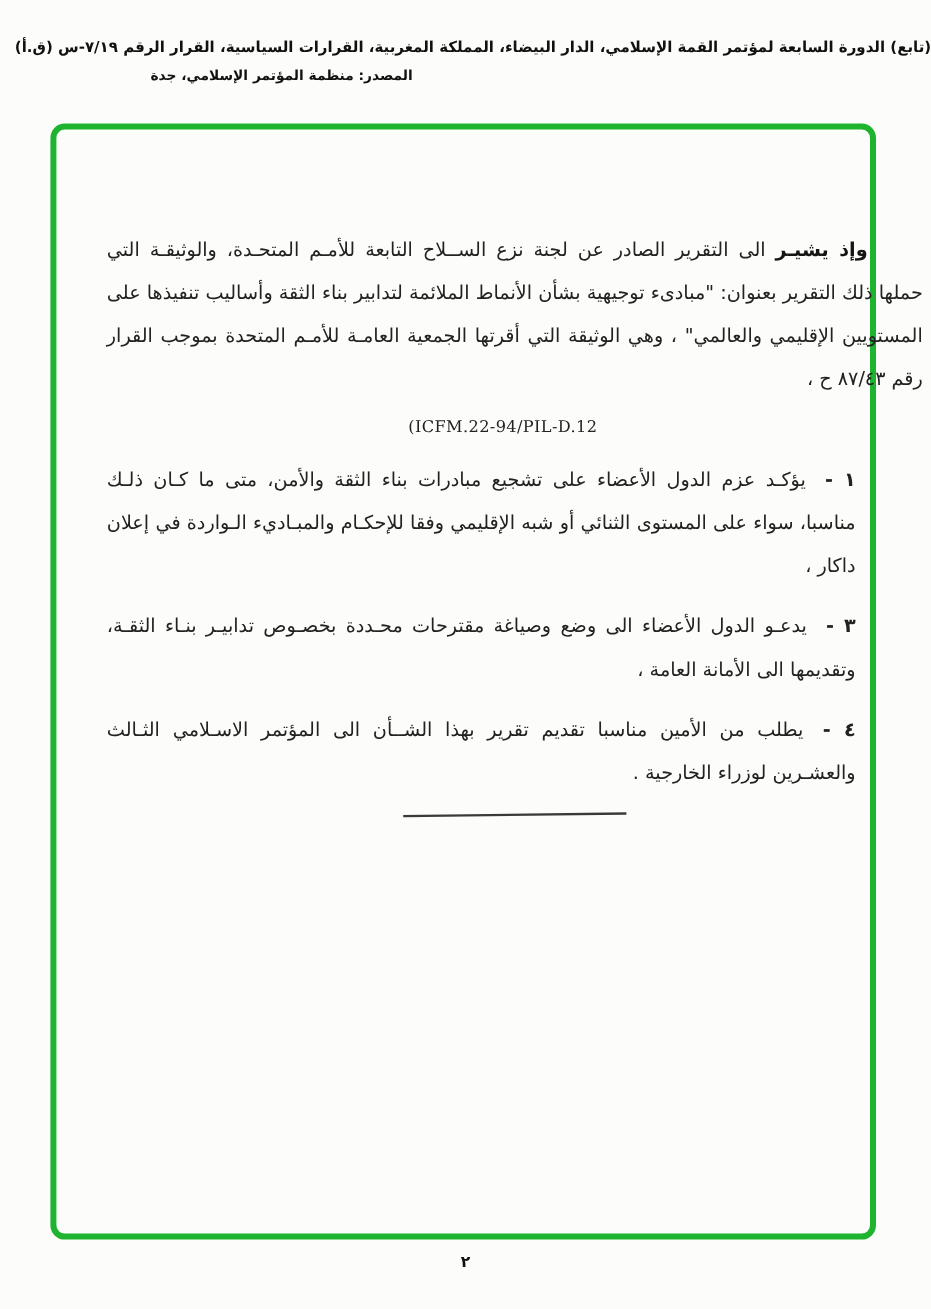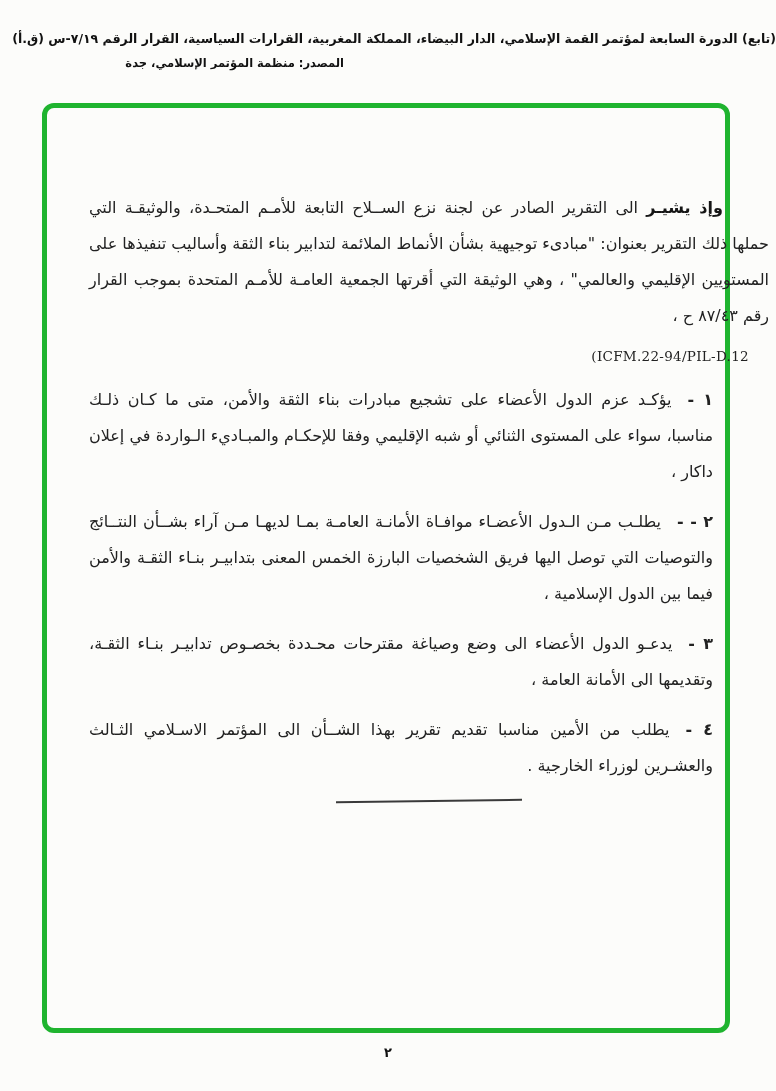--- a/index.html
+++ b/index.html
@@ -16,21 +16,21 @@
        font-weight:bold;font-size:11.5px;color:#111;white-space:nowrap;}
   
   .frame{position:absolute;left:42px;top:103px;width:678px;height:920px;
          border:5px solid #1fb42f;border-radius:12px;background:transparent;}
   
   .content{position:absolute;left:47px;top:124px;width:740px;height:920px;
            direction:rtl;padding:66px 18px 0 42px;box-sizing:border-box;
            font-size:16px;line-height:36px;text-align:justify;color:#222;}
   .para{margin:0 0 10px 0;text-indent:46px;}
   .para b{font-weight:bold;color:#151515;}
-  .doccode{direction:ltr;text-align:right;padding-right:8px;margin:-6px 12px 8px 0;
+  .doccode{direction:ltr;text-align:center;padding-right:8px;margin:-6px 12px 8px 0;
            font-family:"DejaVu Serif",serif;font-size:13.5px;color:#222;
            letter-spacing:.3px;}
   .item{margin:6px 56px 14px 0;text-indent:0;}
   .item .marker{font-weight:bold;margin-left:16px;white-space:nowrap;}
   .item b{font-weight:normal;}
   .rule{width:186px;height:2px;background:#3a3a3a;margin:16px auto 0 auto;
         transform:rotate(-0.7deg);}
   
   .pageno{position:absolute;left:0;right:0;top:1045px;text-align:center;
           font-size:13px;font-weight:bold;color:#111;direction:rtl;}
@@ -47,21 +47,20 @@
 
   <p class="para"><b>وإذ يشيـر</b><span> الى التقرير الصادر عن لجنة نزع الســلاح التابعة للأمـم المتحـدة، والوثيقـة التي حملها ذلك التقرير بعنوان: "مبادىء توجيهية بشأن الأنماط الملائمة لتدابير بناء الثقة وأساليب تنفيذها على المستويين الإقليمي والعالمي" ، وهي الوثيقة التي أقرتها الجمعية العامـة للأمـم المتحدة بموجب القرار رقم ٨٧/٤٣ ح ،</span></p>
 
 
 
 
   <div class="doccode">(ICFM.22-94/PIL-D.12</div>
 
   <p class="item"><b class="marker">١ -</b><b>يؤكـد</b><span> عزم الدول الأعضاء على تشجيع مبادرات بناء الثقة والأمن، متى ما كـان ذلـك مناسبا، سواء على المستوى الثنائي أو شبه الإقليمي وفقا للإحكـام والمبـاديء الـواردة في إعلان داكار ،</span></p>
 
-  <p class="item"><b class="marker">٢ - -</b><b>يطلـب</b><span> مـن الـدول الأعضـاء موافـاة الأمانـة العامـة بمـا لديهـا مـن آراء بشــأن النتــائج والتوصيات التي توصل اليها فريق الشخصيات البارزة الخمس المعنى بتدابيـر بنـاء الثقـة والأمن فيما بين الدول الإسلامية ،</span></p>
 
   <p class="item"><b class="marker">٣ -</b><b>يدعـو</b><span> الدول الأعضاء الى وضع وصياغة مقترحات  محـددة بخصـوص تدابيـر بنـاء الثقـة، وتقديمها الى الأمانة العامة ،</span></p>
 
   <p class="item"><b class="marker">٤ -</b><b>يطلب</b><span> من الأمين مناسبا تقديم تقرير بهذا الشــأن الى المؤتمر الاسـلامي الثـالث والعشـرين لوزراء الخارجية .</span></p>
 
   <div class="rule"></div>
 </div>
 
 <div class="pageno">٢</div>
 

